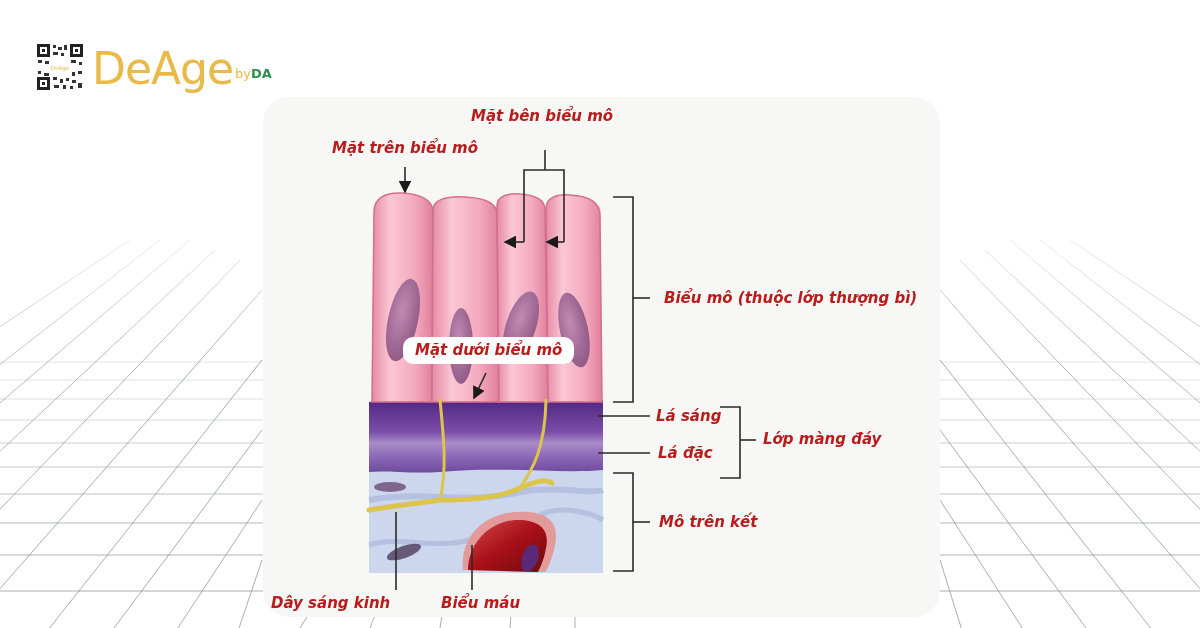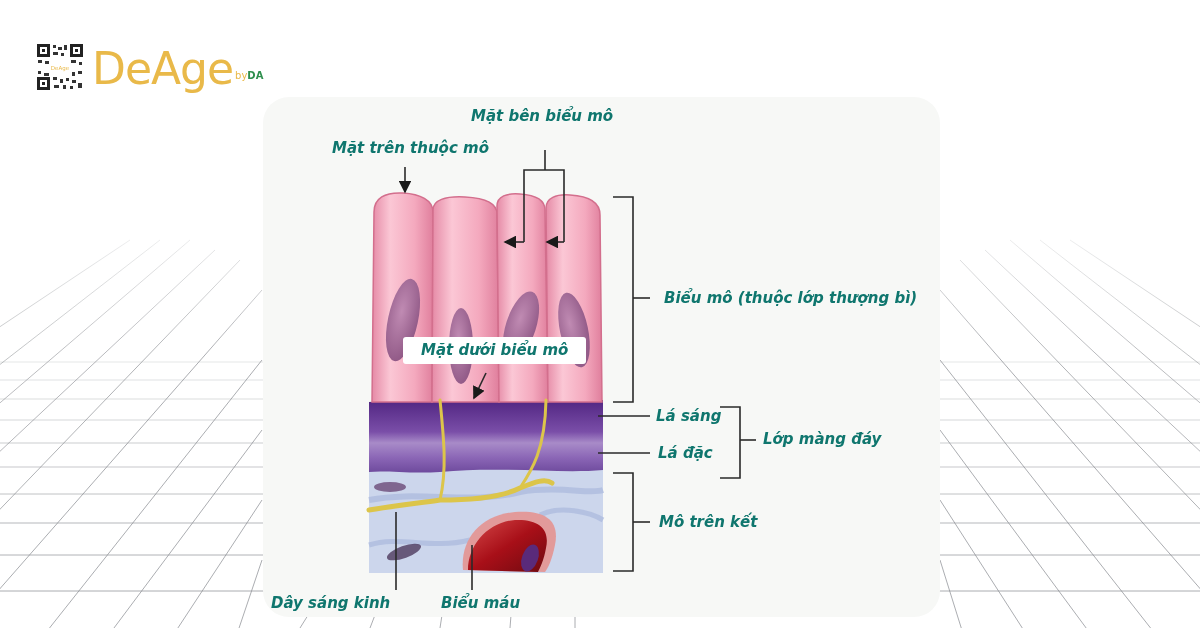--- a/index.html
+++ b/index.html
@@ -5,34 +5,34 @@
   html, body { margin:0; padding:0; }
   body {
     width:1200px; height:628px; position:relative; overflow:hidden;
     background:#ffffff;
     font-family:"Liberation Sans", sans-serif;
   }
   .bg-grid { position:absolute; left:0; top:0; width:1200px; height:628px; }
   .logo { position:absolute; left:36px; top:41px; height:50px; display:flex; align-items:flex-end; }
   .qr { width:48px; height:48px; position:relative; }
   .brand { margin-left:8px; font-family:"DejaVu Sans", sans-serif; font-size:44px; font-weight:normal; color:#E9B949; letter-spacing:-1px; line-height:1; }
-  .byda { font-family:"DejaVu Sans", sans-serif; font-size:10px; margin-left:2px; align-self:flex-end; margin-bottom:10px; }
+  .byda { font-family:"DejaVu Sans", sans-serif; font-size:13px; margin-left:2px; align-self:flex-end; margin-bottom:10px; }
   .byda .by { color:#E9B949; }
   .byda .da { color:#2f8f4e; font-weight:bold; }
 
   .panel {
     position:absolute; left:263px; top:97px; width:677px; height:520px;
     background:#f7f8f6; border-radius:26px;
   }
   .diagram-svg { position:absolute; left:0; top:0; width:1200px; height:628px; }
   .label {
     position:absolute; font-family:"DejaVu Sans", sans-serif; font-style:italic; font-weight:bold;
-    font-size:15px; color:#0f766e; white-space:nowrap; line-height:1;
+    font-size:15px; color:#b91c1c; white-space:nowrap; line-height:1;
   }
-  .label.boxed { background:#ffffff; border-radius:3px; padding:6px 18px; }
+  .label.boxed { background:#ffffff; border-radius:10px; padding:6px 12px; }
 </style>
 </head>
 <body>
 
 <svg class="bg-grid" viewBox="0 0 1200 628">
   <defs>
     <linearGradient id="fadeL" x1="0" y1="0" x2="0" y2="1">
       <stop offset="0" stop-color="#ffffff" stop-opacity="1"></stop>
       <stop offset="0.35" stop-color="#ffffff" stop-opacity="0.6"></stop>
       <stop offset="1" stop-color="#ffffff" stop-opacity="0"></stop>
@@ -217,21 +217,21 @@
 
     <polyline points="613,473 633,473 633,571 613,571"></polyline>
     <line x1="633" y1="522" x2="650" y2="522"></line>
 
     <line x1="396" y1="512" x2="396" y2="590"></line>
     <line x1="472" y1="545" x2="472" y2="590"></line>
   </g>
 </svg>
 
 <div class="label" style="left:471px; top:109px;">Mặt bên biểu mô</div>
-<div class="label" style="left:332px; top:141px;">Mặt trên thuộc mô</div>
+<div class="label" style="left:332px; top:141px;">Mặt trên biểu mô</div>
 <div class="label" style="left:664px; top:291px;">Biểu mô (thuộc lớp thượng bì)</div>
 <div class="label boxed" style="left:403px; top:337px;">Mặt dưới biểu mô</div>
 <div class="label" style="left:656px; top:409px;">Lá sáng</div>
 <div class="label" style="left:658px; top:446px;">Lá đặc</div>
 <div class="label" style="left:763px; top:432px;">Lớp màng đáy</div>
 <div class="label" style="left:659px; top:515px;">Mô trên kết</div>
 <div class="label" style="left:271px; top:596px;">Dây sáng kinh</div>
 <div class="label" style="left:441px; top:596px;">Biểu máu</div>
 
 </body></html>

